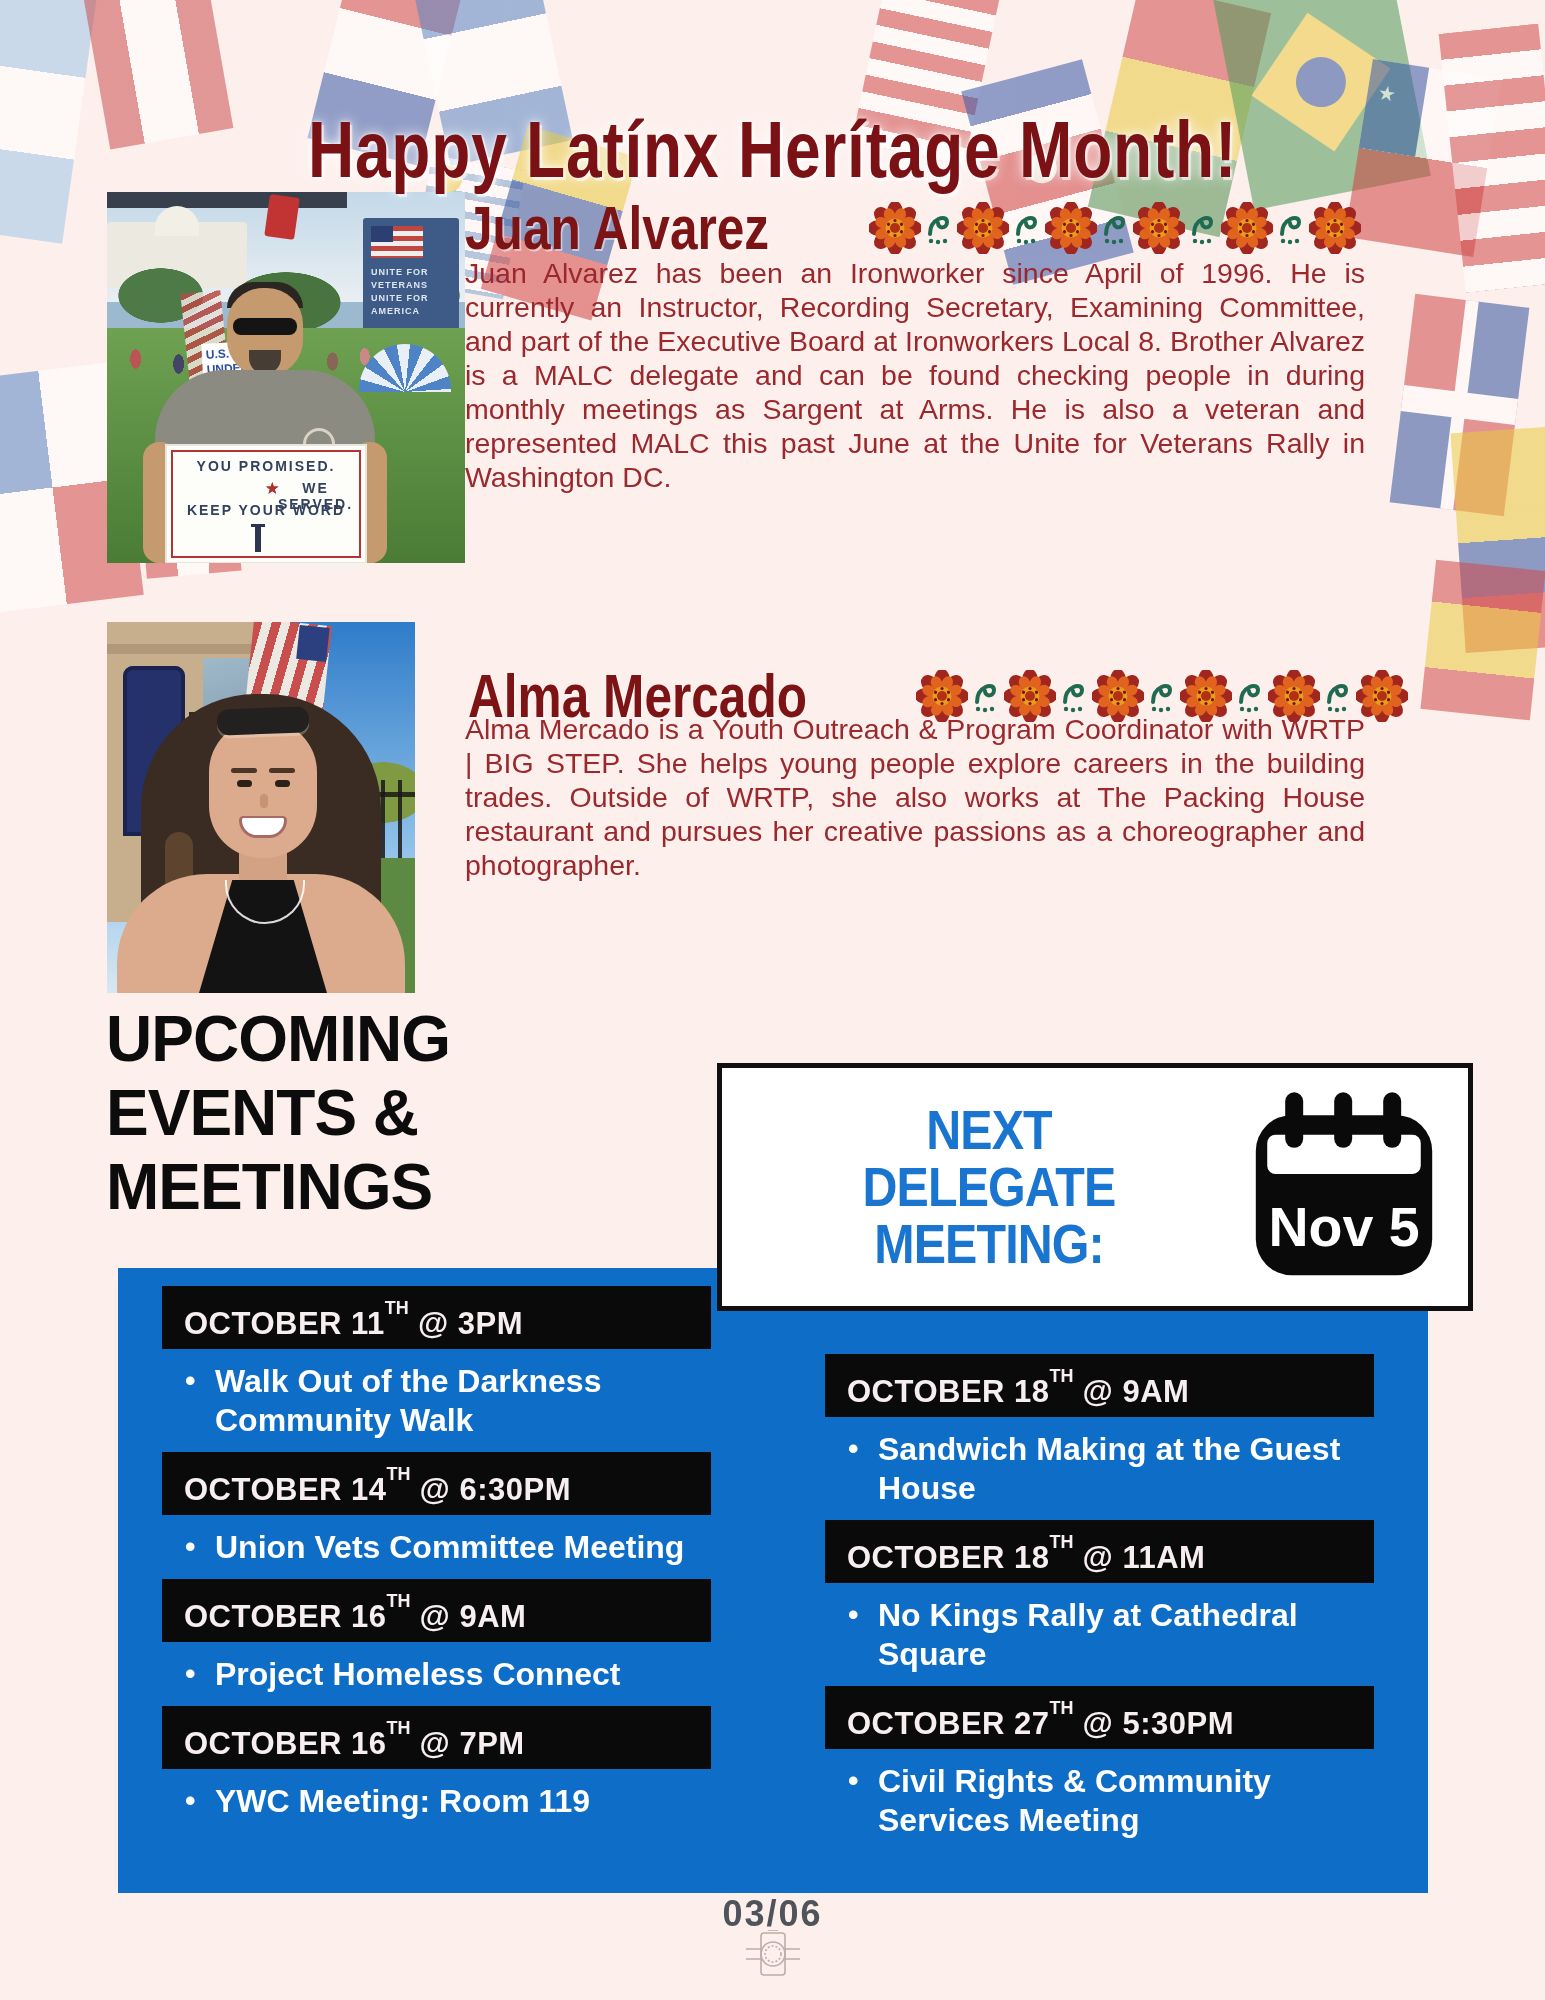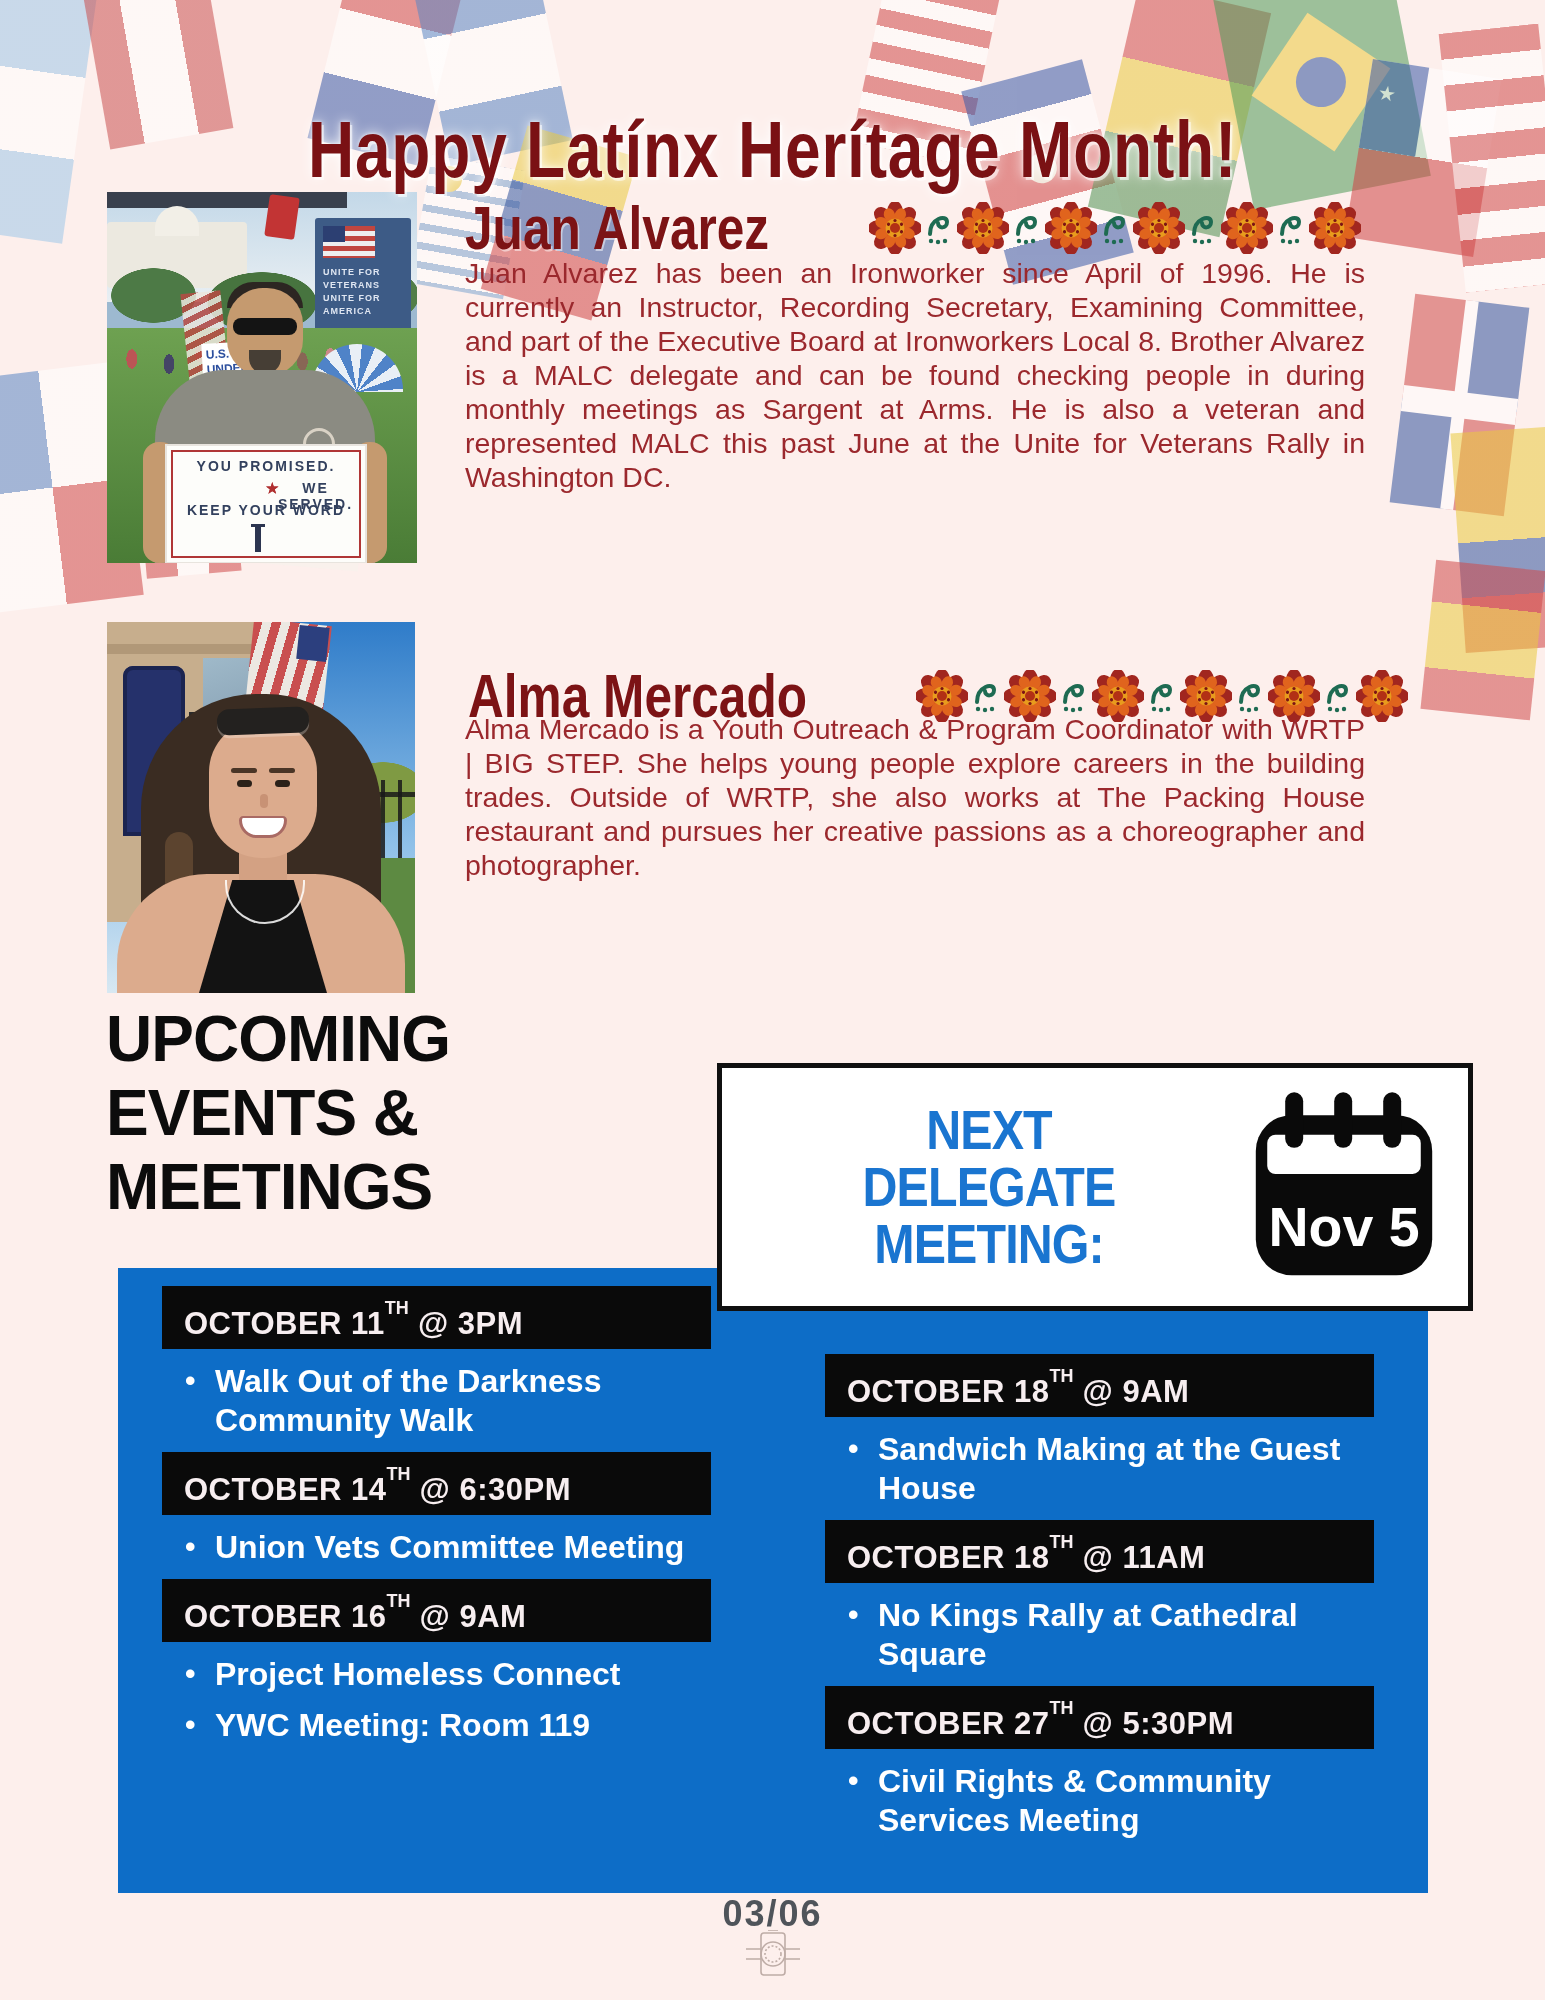--- a/index.html
+++ b/index.html
@@ -178,21 +178,21 @@
       <div class="flag" style="left: 1402px; top: 300px; width: 115px; height: 210px; transform: rotate(7deg); background: conic-gradient(rgb(50, 84, 158) 0deg, rgb(50, 84, 158) 25%, rgb(207, 74, 74) 25%, rgb(207, 74, 74) 50%, rgb(50, 84, 158) 50%, rgb(50, 84, 158) 75%, rgb(207, 74, 74) 75%);">
         <span class="emblem" style="left:44%;top:0;width:12%;height:100%;background:#fff;"></span>
         <span class="emblem" style="left:0;top:44%;width:100%;height:12%;background:#fff;"></span>
       </div>
       <div class="flag" style="left: 1458px; top: 430px; width: 95px; height: 220px; transform: rotate(-4deg); background: linear-gradient(rgb(233, 201, 62) 0px, rgb(233, 201, 62) 50%, rgb(50, 84, 158) 50%, rgb(50, 84, 158) 75%, rgb(207, 68, 68) 75%);"></div>
       <div class="flag" style="left: 1428px; top: 565px; width: 110px; height: 150px; transform: rotate(6deg); background: linear-gradient(rgb(207, 74, 74) 0px, rgb(207, 74, 74) 28%, rgb(233, 201, 62) 28%, rgb(233, 201, 62) 72%, rgb(207, 74, 74) 72%);"></div>
     </div>
 
   <h1 class="abs title">Happy Latínx Herítage Month!</h1>
 
-  <div class="photo" style="left:107px;top:192px;width:310px;height:371px;">
+  <div class="photo" style="left:107px;top:192px;width:310px;height:371px;padding-left:48px;">
     <div class="j-sky"></div>
     <div class="j-truss"></div>
     <div class="j-building"></div>
     <div class="j-dome"></div>
     <div class="j-trees"></div>
     <div class="j-banner">
       <span class="j-usflag">
           <i></i>
         </span>
       <small>UNITE FOR VETERANS UNITE FOR AMERICA</small>
@@ -664,20 +664,21 @@
           <li>Walk Out of the Darkness Community Walk</li>
         </ul>
         <div class="event-bar"><span>OCTOBER 14</span><sup>TH</sup><span> @ 6:30PM</span></div>
         <ul class="event-items">
           <li>Union Vets Committee Meeting</li>
         </ul>
         <div class="event-bar"><span>OCTOBER 16</span><sup>TH</sup><span> @ 9AM</span></div>
         <ul class="event-items">
           <li>Project Homeless Connect</li>
         </ul>
+        <div class="event-bar"><span>OCTOBER 16</span><sup>TH</sup><span> @ 7PM</span></div>
         <ul class="event-items">
           <li>YWC Meeting: Room 119</li>
         </ul>
       </div>
     <div class="events-col col-right" id="events-right">
         <div class="event-bar"><span>OCTOBER 18</span><sup>TH</sup><span> @ 9AM</span></div>
         <ul class="event-items">
           <li>Sandwich Making at the Guest House</li>
         </ul>
         <div class="event-bar"><span>OCTOBER 18</span><sup>TH</sup><span> @ 11AM</span></div>

